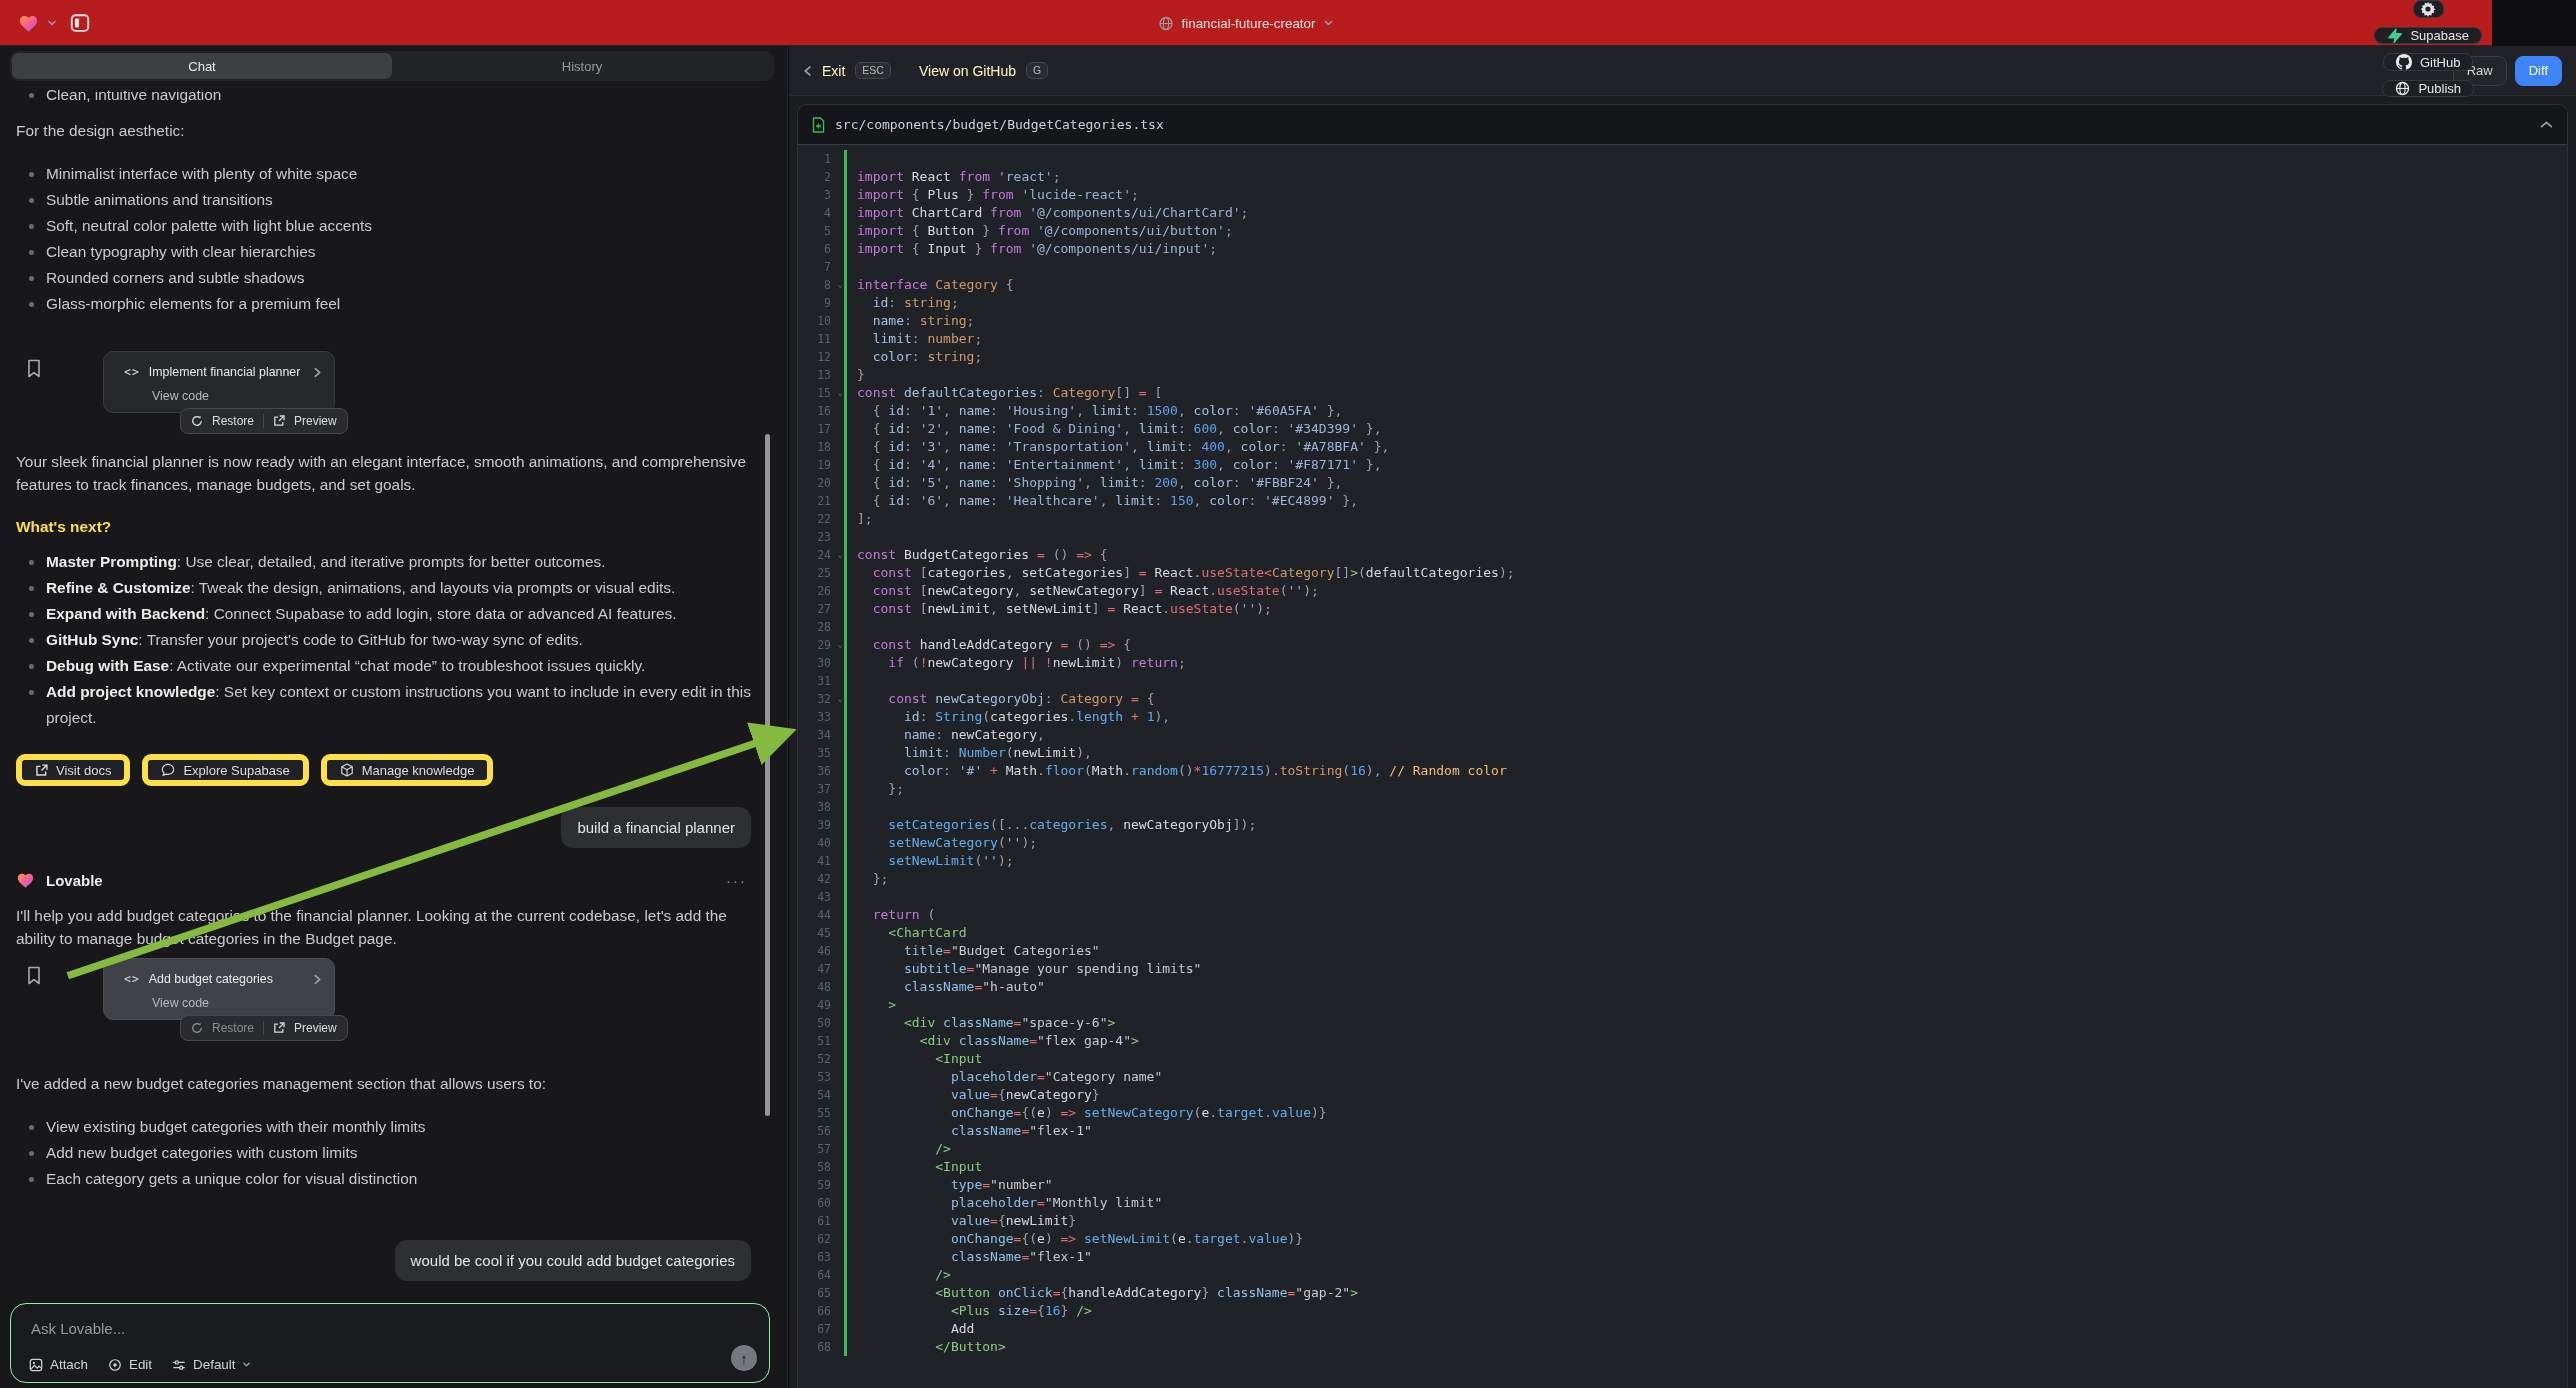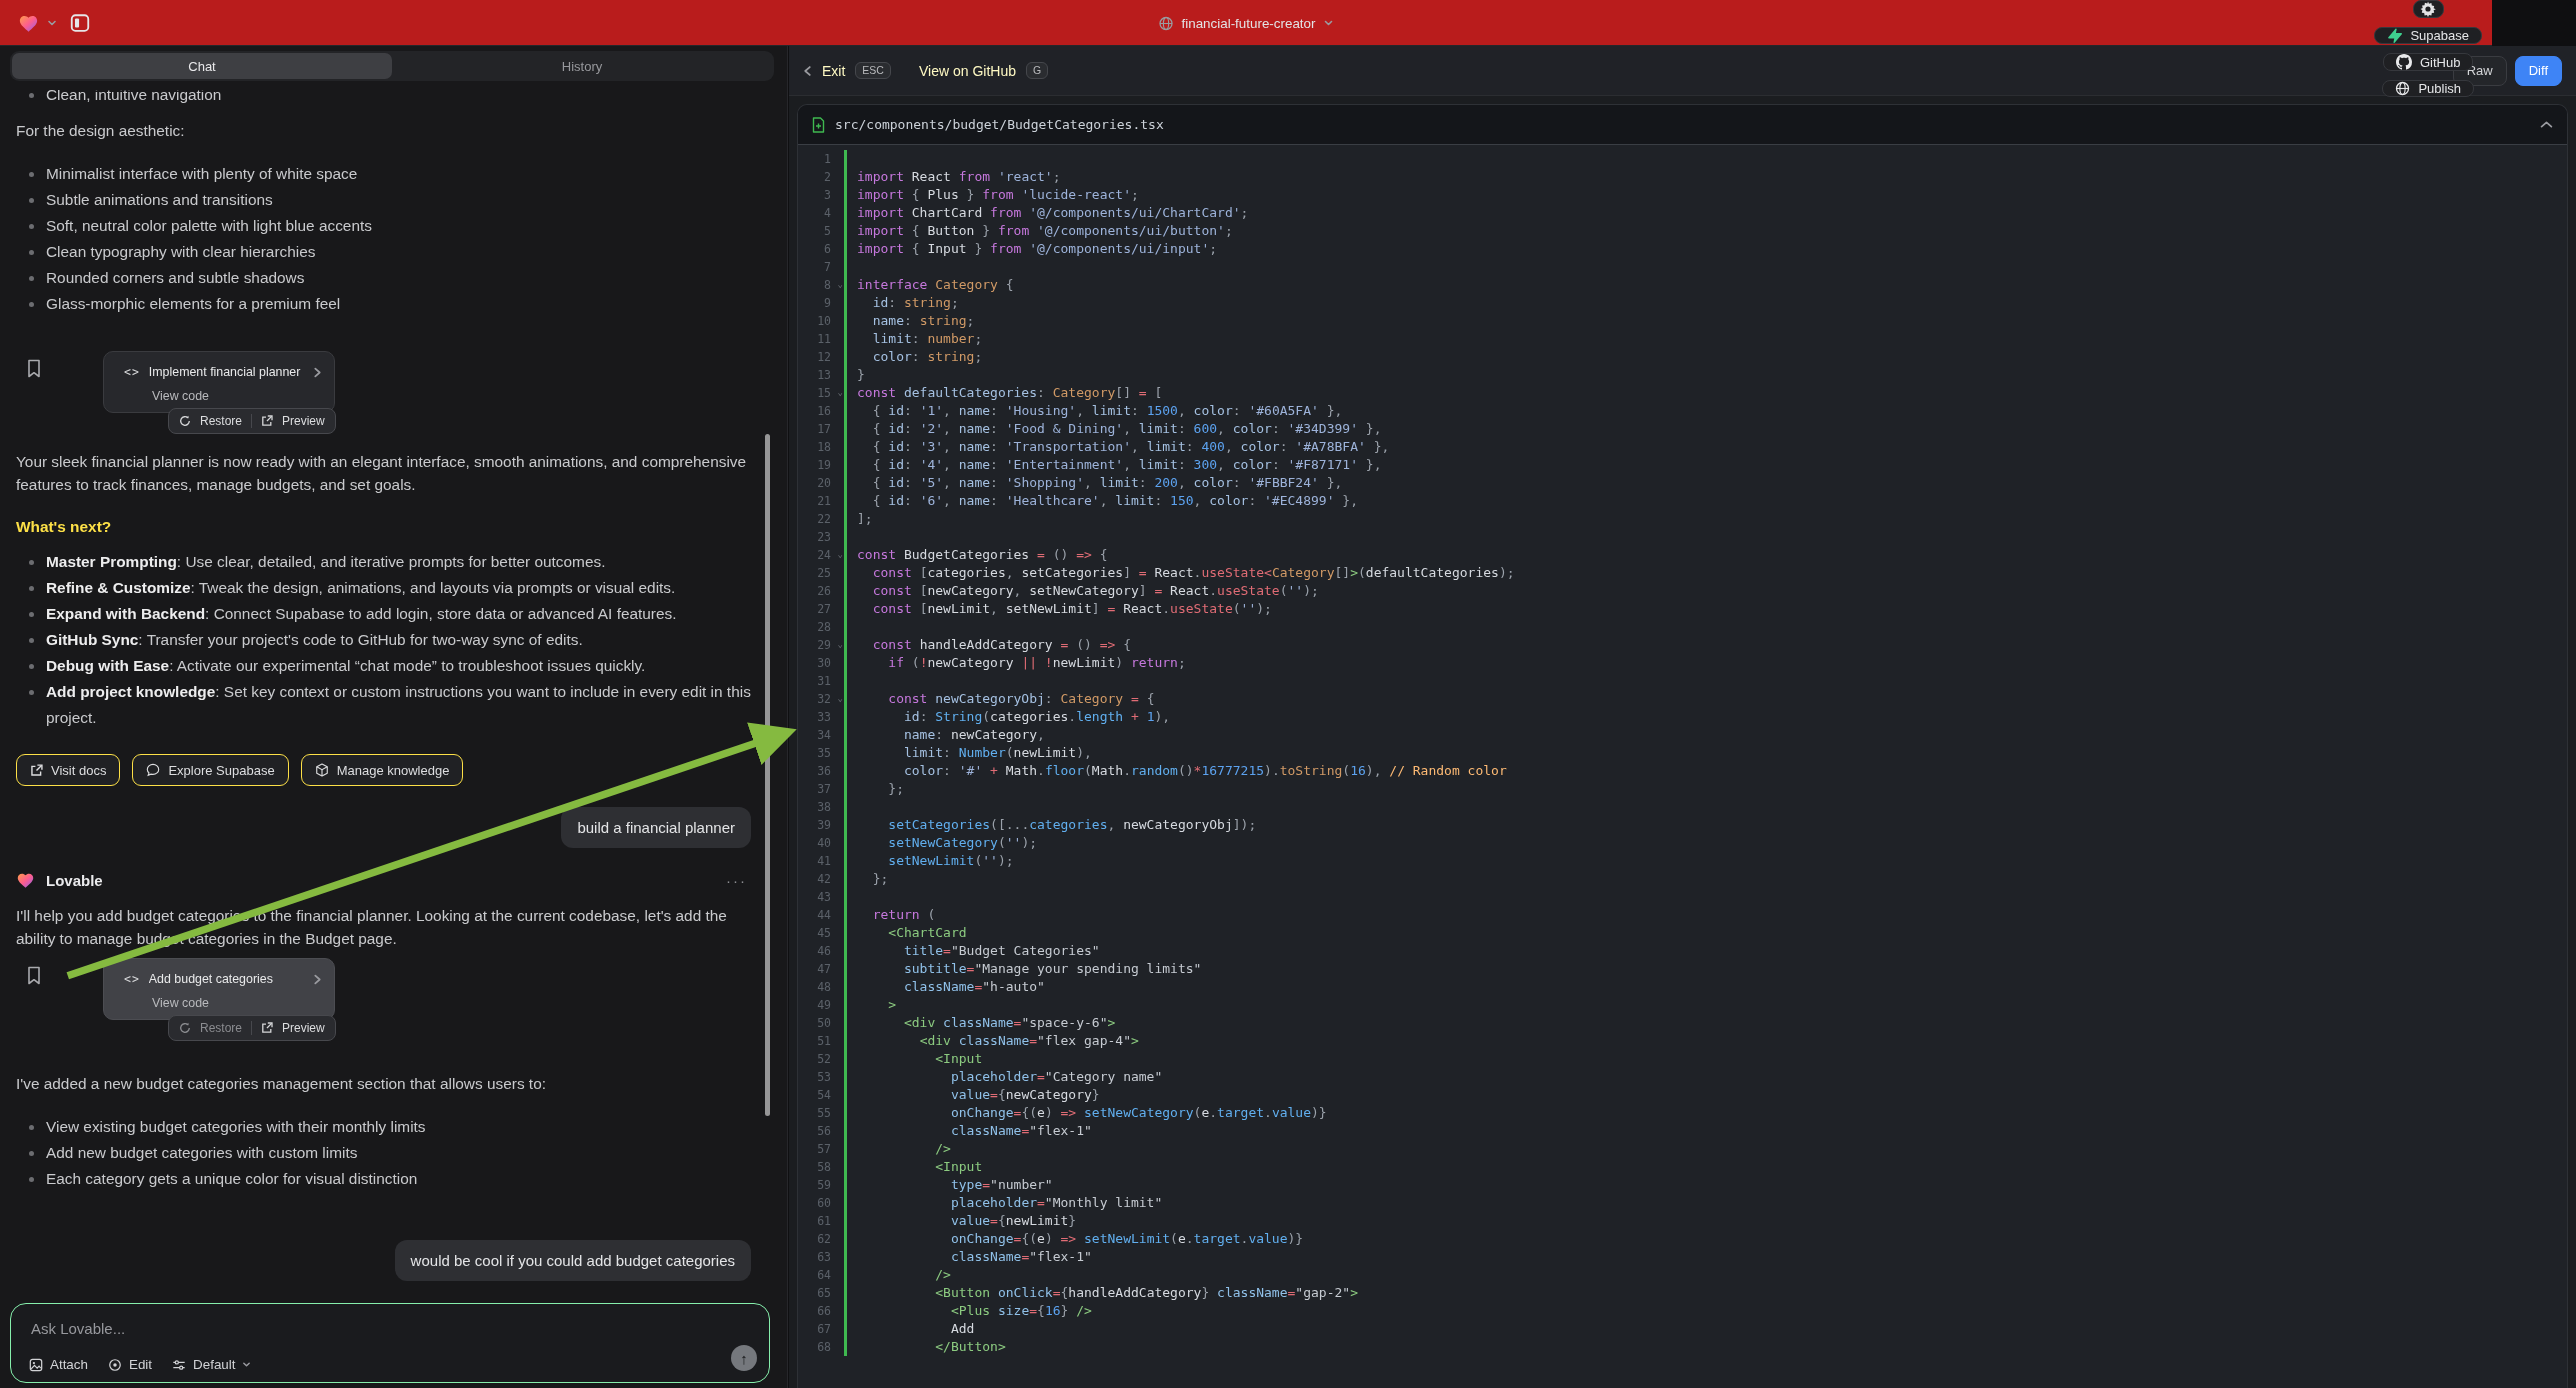--- a/index.html
+++ b/index.html
@@ -52,30 +52,30 @@
   
   .bookmark { position:absolute; left:26px; width:16px; }
   .vcard { position:absolute; left:103px; width:232px; height:62px; border-radius:10px; cursor:pointer; }
   .vcard.c1 { background:#27282c; border:1px solid #3a3b3f; }
   .vcard.c2 { background:#414247; border:1px solid #4c4d52; }
   .vcard .row1 { position:absolute; left:20px; right:12px; top:9px; display:flex; align-items:center; gap:9px;
     font-size:12.4px; color:#e9eaeb; }
   .vcard .row1 .grow { flex:1; white-space:nowrap; overflow:hidden; }
   .vcard .codeglyph { font-family:"DejaVu Sans Mono", monospace; font-size:11.5px; color:#d8d9db; letter-spacing:1px; }
   .vcard .row2 { position:absolute; left:48px; top:33px; font-size:12.4px; color:#b9babd; }
-  .pill { position:absolute; left:168px; height:26px; display:inline-flex; align-items:center;
+  .pill { position:absolute; left:180px; height:26px; display:inline-flex; align-items:center;
     background:#2a2b2f; border:1px solid #47484d; border-radius:8px; padding:0 10px; gap:9px;
     font-size:12px; color:#dcdddf; z-index:5; }
   .pill .sep { width:1px; height:14px; background:#47484d; }
   .pill .ico { display:inline-flex; }
   .pill2 .restore-lbl { color:#8b8c90; }
 
   .chips { position:absolute; left:16px; display:flex; gap:12px; }
   .chip { height:32px; display:inline-flex; align-items:center; gap:8px; padding:0 13px;
-    background:#202124; border:1px solid #fde047; border-radius:9px; font-size:13px; color:#dddee0; cursor:pointer; }
+    background:#202124; border:6px solid #fde047; border-radius:9px; font-size:13px; color:#dddee0; cursor:pointer; }
 
   .bubble { position:absolute; background:#2e2f33; border-radius:12px; padding:9px 16px;
     font-size:15px; color:#e4e5e7; white-space:nowrap; }
 
   .lov-row { position:absolute; left:16px; right:40px; display:flex; align-items:center; gap:11px; }
   .lov-row .nm { font-size:15px; font-weight:bold; color:#eaeaec; }
   .lov-row .dots { margin-left:auto; color:#8c8d91; font-size:15px; letter-spacing:2px; cursor:pointer; }
 
   .scroll-thumb { position:absolute; right:17px; top:388px; width:5px; height:682px;
     background:rgba(255,255,255,.55); border-radius:3px; z-index:6; }

